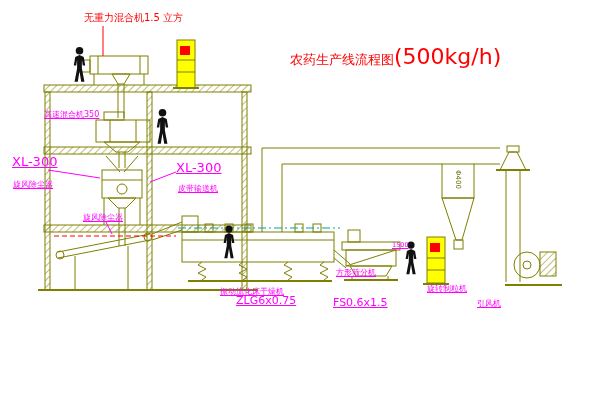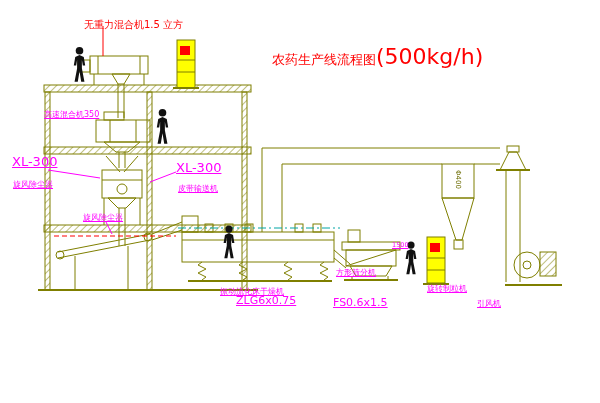--- a/index.html
+++ b/index.html
@@ -171,25 +171,25 @@
     </g>
 
     <g fill="#111111" stroke="none">
       <use href="#person" x="70" y="46" width="19" height="39"></use>
       <use href="#person" x="153" y="108" width="19" height="39"></use>
       <use href="#person" x="220" y="224" width="18" height="38"></use>
       <use href="#person" x="402" y="240" width="18" height="38"></use>
     </g>
   </svg>
 
-  <div class="lbl" style="left:272px;top:44px;">
+  <div class="lbl" style="left:290px;top:44px;">
     <span class="red" style="font-size:13px;">农药生产线流程图</span><span class="red" style="font-size:22px;">(500kg/h)</span>
   </div>
 
-  <div class="lbl red" style="left:84px;top:12px;font-size:10px;margin-top:7px;">无重力混合机1.5 立方</div>
+  <div class="lbl red" style="left:84px;top:12px;font-size:10px;">无重力混合机1.5 立方</div>
   <div class="lbl magenta" style="left:44px;top:110px;font-size:8px;">高速混合机350</div>
   <div class="lbl magenta" style="left:12px;top:155px;font-size:13px;">XL-300</div>
   <div class="lbl magenta" style="left:13px;top:180px;font-size:8px;">旋风除尘器</div>
   <div class="lbl magenta" style="left:176px;top:161px;font-size:13px;">XL-300</div>
   <div class="lbl magenta" style="left:178px;top:184px;font-size:8px;">皮带输送机</div>
   <div class="lbl magenta" style="left:83px;top:213px;font-size:8px;">旋风除尘器</div>
   <div class="lbl magenta" style="left:220px;top:287px;font-size:8px;">振动流化床干燥机</div>
   <div class="lbl magenta" style="left:236px;top:295px;font-size:11px;">ZLG6x0.75</div>
   <div class="lbl magenta" style="left:336px;top:268px;font-size:8px;">方形筛分机</div>
   <div class="lbl magenta" style="left:333px;top:297px;font-size:11px;">FS0.6x1.5</div>

